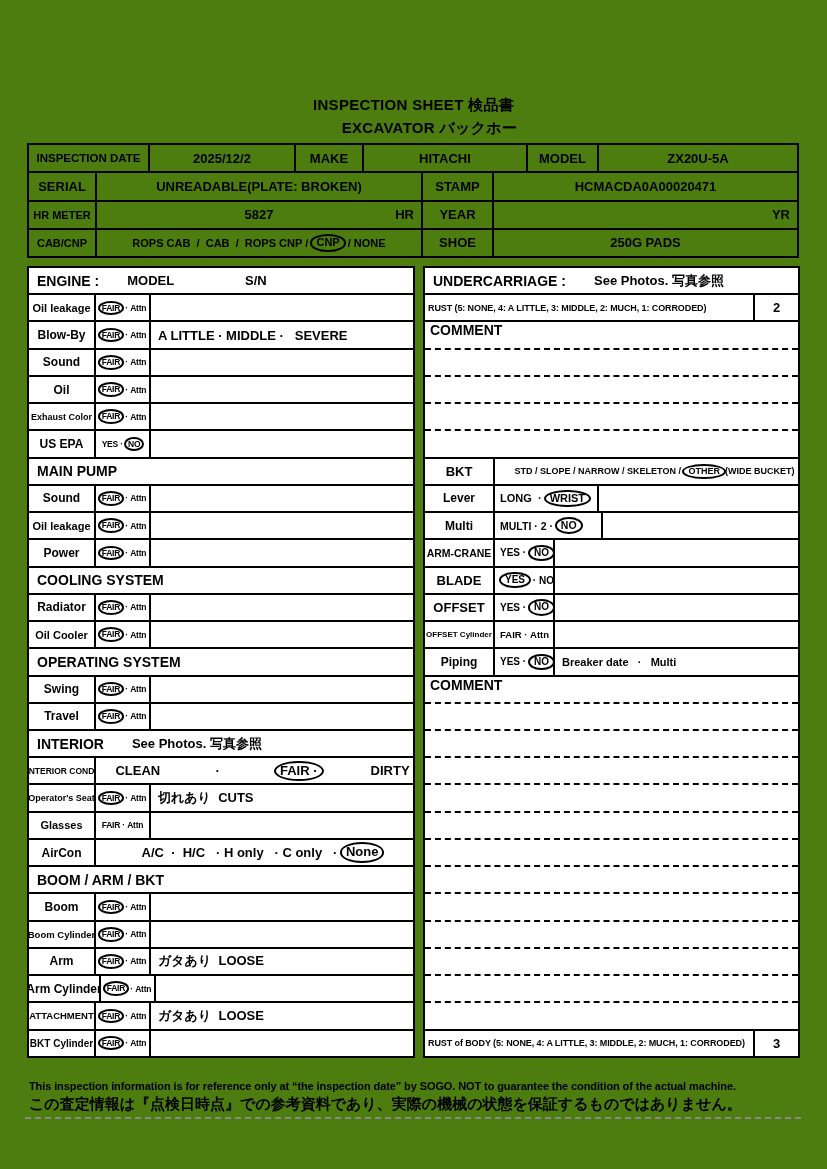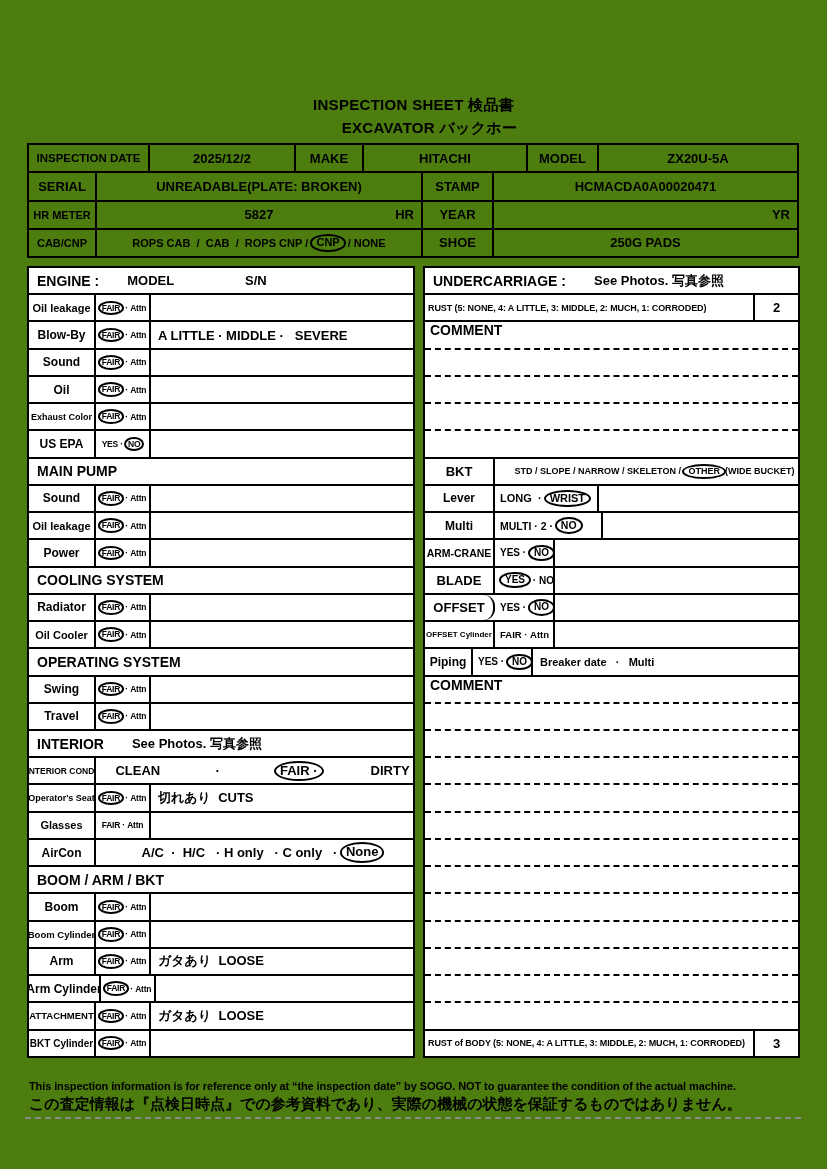--- a/index.html
+++ b/index.html
@@ -269,31 +269,31 @@
         <div class="cell lab" style="width: 70px; font-size: 10.5px;">ARM-CRANE</div>
         <div class="cell box" style="width: 60px; font-size: 10px;"><span>YES</span> · <span class="circ">NO</span></div>
         <div class="cell after"></div>
       </div>
       <div class="trow">
         <div class="cell lab" style="width: 70px; font-size: 13px;">BLADE</div>
         <div class="cell box" style="width: 60px; font-size: 10px;"><span class="circ">YES</span> · <span>NO</span></div>
         <div class="cell after"></div>
       </div>
       <div class="trow">
-        <div class="cell lab" style="width: 70px; font-size: 13px; border-radius: 11px;">OFFSET</div>
+        <div class="cell lab" style="width: 70px; font-size: 13px;">OFFSET</div>
         <div class="cell box" style="width: 60px; font-size: 10px;"><span>YES</span> · <span class="circ">NO</span></div>
         <div class="cell after"></div>
       </div>
       <div class="trow">
         <div class="cell lab" style="width: 70px; font-size: 8px;">OFFSET Cylinder</div>
         <div class="cell box" style="width: 60px; font-size: 9.5px;"><span>FAIR</span> · <span>Attn</span></div>
         <div class="cell after"></div>
       </div>
       <div class="trow">
-        <div class="cell lab" style="width: 48px;">Piping</div>
+        <div class="cell lab" style="width: 70px;">Piping</div>
         <div class="cell box" style="width: 60px; font-size: 10px;"><span>YES</span> · <span class="circ">NO</span></div>
         <div class="cell after">Breaker date   ·   Multi</div>
       </div>
       <div class="trow dashb">
         <div class="comment-label">COMMENT</div>
       </div>
       <div class="trow dashb"></div>
       <div class="trow dashb"></div>
       <div class="trow dashb"></div>
       <div class="trow dashb"></div>

